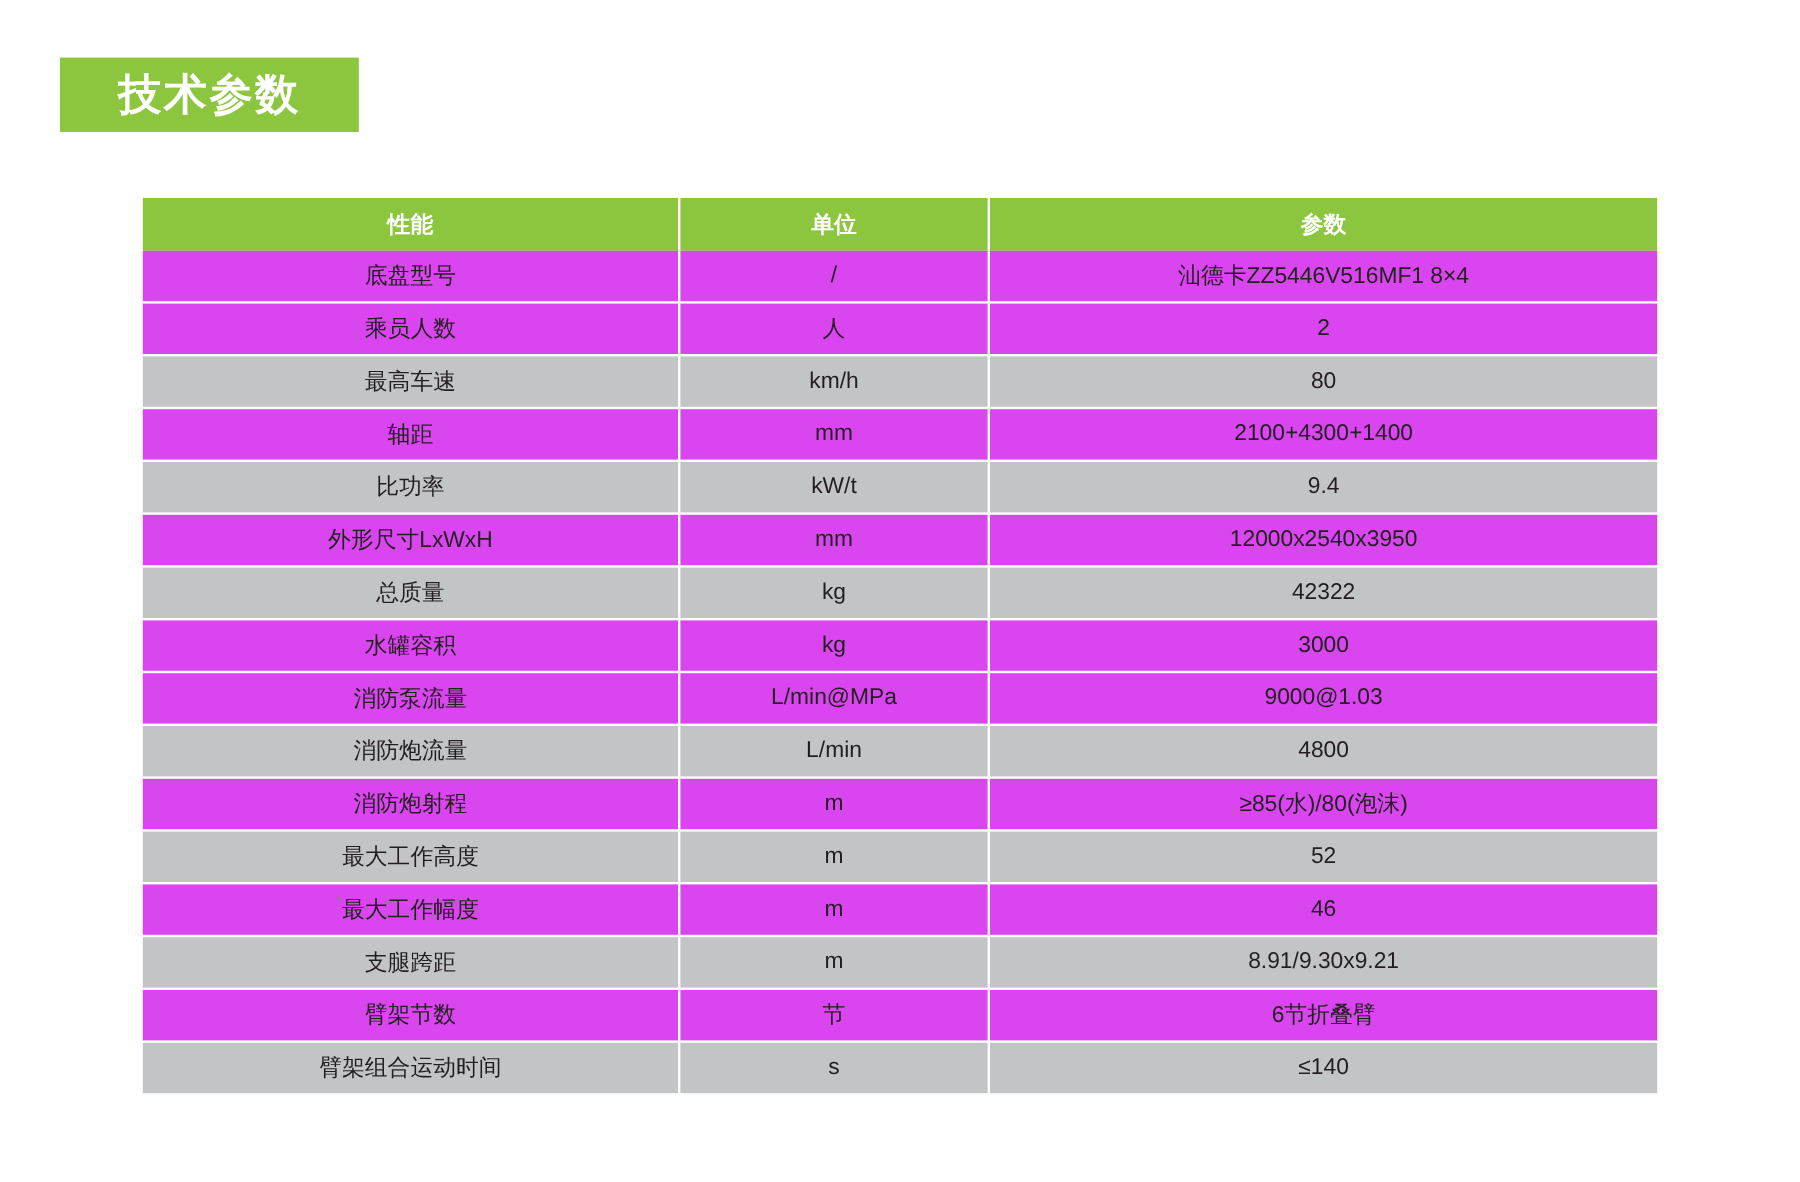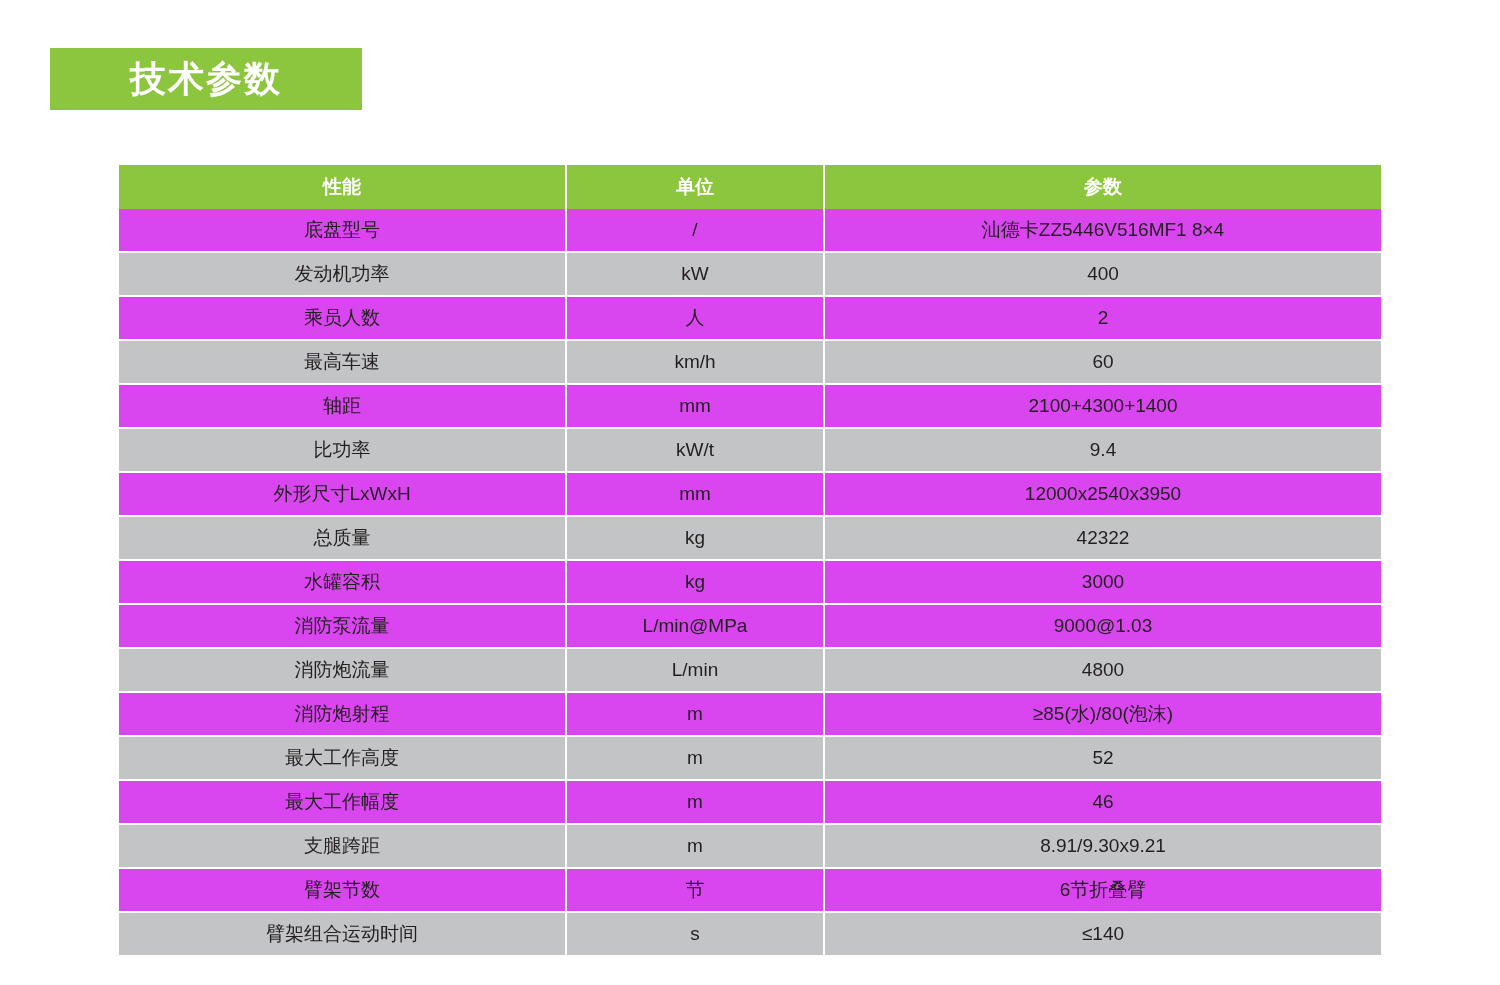--- a/index.html
+++ b/index.html
@@ -17,21 +17,21 @@
   }
   .page {
     width: 1500px;
     height: 985px;
     position: relative;
   }
   .title-badge {
     position: absolute;
     left: 50px;
     top: 48px;
-    width: 312px;
+    width: 249px;
     height: 62px;
     background: #8cc63e;
     display: flex;
     align-items: center;
     justify-content: center;
   }
   .title-badge span {
     color: #ffffff;
     font-size: 36px;
     font-weight: bold;
@@ -99,34 +99,29 @@
         <th>单位</th>
         <th>参数</th>
       </tr>
     </thead>
     <tbody id="table-body">
         <tr class="odd">
           <td>底盘型号</td>
           <td>/</td>
           <td>汕德卡ZZ5446V516MF1 8×4</td>
         </tr>
-        <tr class="even">
-          <td>发动机功率</td>
-          <td>kW</td>
-          <td>400</td>
-        </tr>
         <tr class="odd">
           <td>乘员人数</td>
           <td>人</td>
           <td>2</td>
         </tr>
         <tr class="even">
           <td>最高车速</td>
           <td>km/h</td>
-          <td>60</td>
+          <td>80</td>
         </tr>
         <tr class="odd">
           <td>轴距</td>
           <td>mm</td>
           <td>2100+4300+1400</td>
         </tr>
         <tr class="even">
           <td>比功率</td>
           <td>kW/t</td>
           <td>9.4</td>

